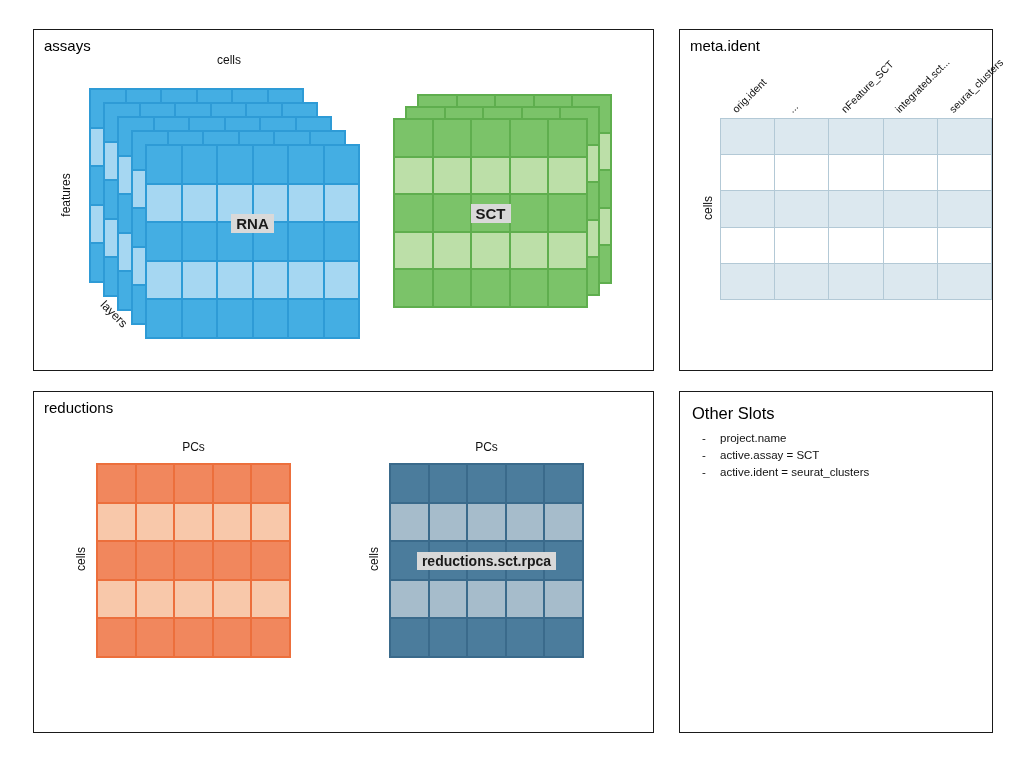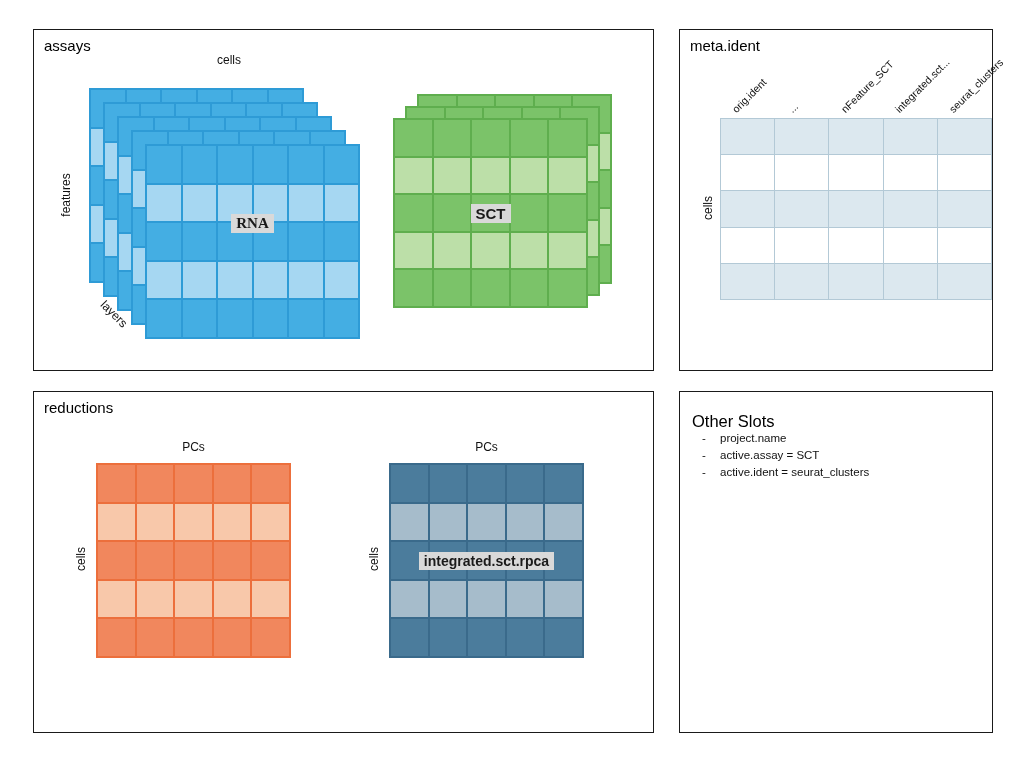--- a/index.html
+++ b/index.html
@@ -19,21 +19,21 @@
   }
   #assays-panel      { left: 33px;  top: 29px;  width: 621px; height: 342px; }
   #metadata-panel    { left: 679px; top: 29px;  width: 314px; height: 342px; }
   #reductions-panel  { left: 33px;  top: 391px; width: 621px; height: 342px; }
   #otherslots-panel  { left: 679px; top: 391px; width: 314px; height: 342px; }
 
   .panel-title {
     position: absolute; left: 10px; top: 7px;
     font-size: 15px; color: #000;
   }
-  #otherslots-panel .panel-title { font-size: 16.5px; left: 12px; top: 20px; }
+  #otherslots-panel .panel-title { font-size: 16.5px; left: 12px; top: 12px; }
 
   .axis-top {
     position: absolute; text-align: center;
     font-size: 12px; color: #111;
   }
   .vlabel {
     position: absolute; text-align: center;
     font-size: 12px; color: #111;
     transform: rotate(-90deg);
     white-space: nowrap;
@@ -261,21 +261,21 @@
         <div style="background: rgb(166, 215, 242);"></div>
         <div style="background: rgb(166, 215, 242);"></div>
         <div style="background: rgb(166, 215, 242);"></div>
         <div style="background: rgb(68, 174, 227);"></div>
         <div style="background: rgb(68, 174, 227);"></div>
         <div style="background: rgb(68, 174, 227);"></div>
         <div style="background: rgb(68, 174, 227);"></div>
         <div style="background: rgb(68, 174, 227);"></div>
         <div style="background: rgb(68, 174, 227);"></div>
       </div>
-    <div class="overlay" style="left:56px; top:56px; width:215px; height:159px;font-family:Liberation Serif, serif;">
+    <div class="overlay" style="left:56px; top:56px; width:215px; height:159px;">
       <span class="matrix-label">RNA</span>
     </div>
   </div>
 
   <div class="stack" style="left:359px; top:64px; width:219px; height:214px;">
     <div class="layer" style="left: 24px; top: 0px; width: 195px; height: 190px; display: grid; grid-template-columns: repeat(5, 1fr); grid-template-rows: repeat(5, 1fr); gap: 2px; background: rgb(95, 174, 78); border: 2px solid rgb(95, 174, 78);">
         <div style="background: rgb(123, 195, 105);"></div>
         <div style="background: rgb(123, 195, 105);"></div>
         <div style="background: rgb(123, 195, 105);"></div>
         <div style="background: rgb(123, 195, 105);"></div>
@@ -459,21 +459,21 @@
       <div style="background: rgb(166, 188, 203);"></div>
       <div style="background: rgb(166, 188, 203);"></div>
       <div style="background: rgb(166, 188, 203);"></div>
       <div style="background: rgb(75, 124, 156);"></div>
       <div style="background: rgb(75, 124, 156);"></div>
       <div style="background: rgb(75, 124, 156);"></div>
       <div style="background: rgb(75, 124, 156);"></div>
       <div style="background: rgb(75, 124, 156);"></div>
     </div>
   <div class="overlay small" style="left:355px; top:71px; width:195px; height:195px;">
-    <span class="matrix-label">integrated.sct.rpca</span>
+    <span class="matrix-label">reductions.sct.rpca</span>
   </div>
 </section>
 
 <section class="panel" id="otherslots-panel">
   <div class="panel-title">Other Slots</div>
   <div class="slot-list">
       <div class="slot-item">project.name</div>
       <div class="slot-item">active.assay = SCT</div>
       <div class="slot-item">active.ident = seurat_clusters</div>
     </div>

